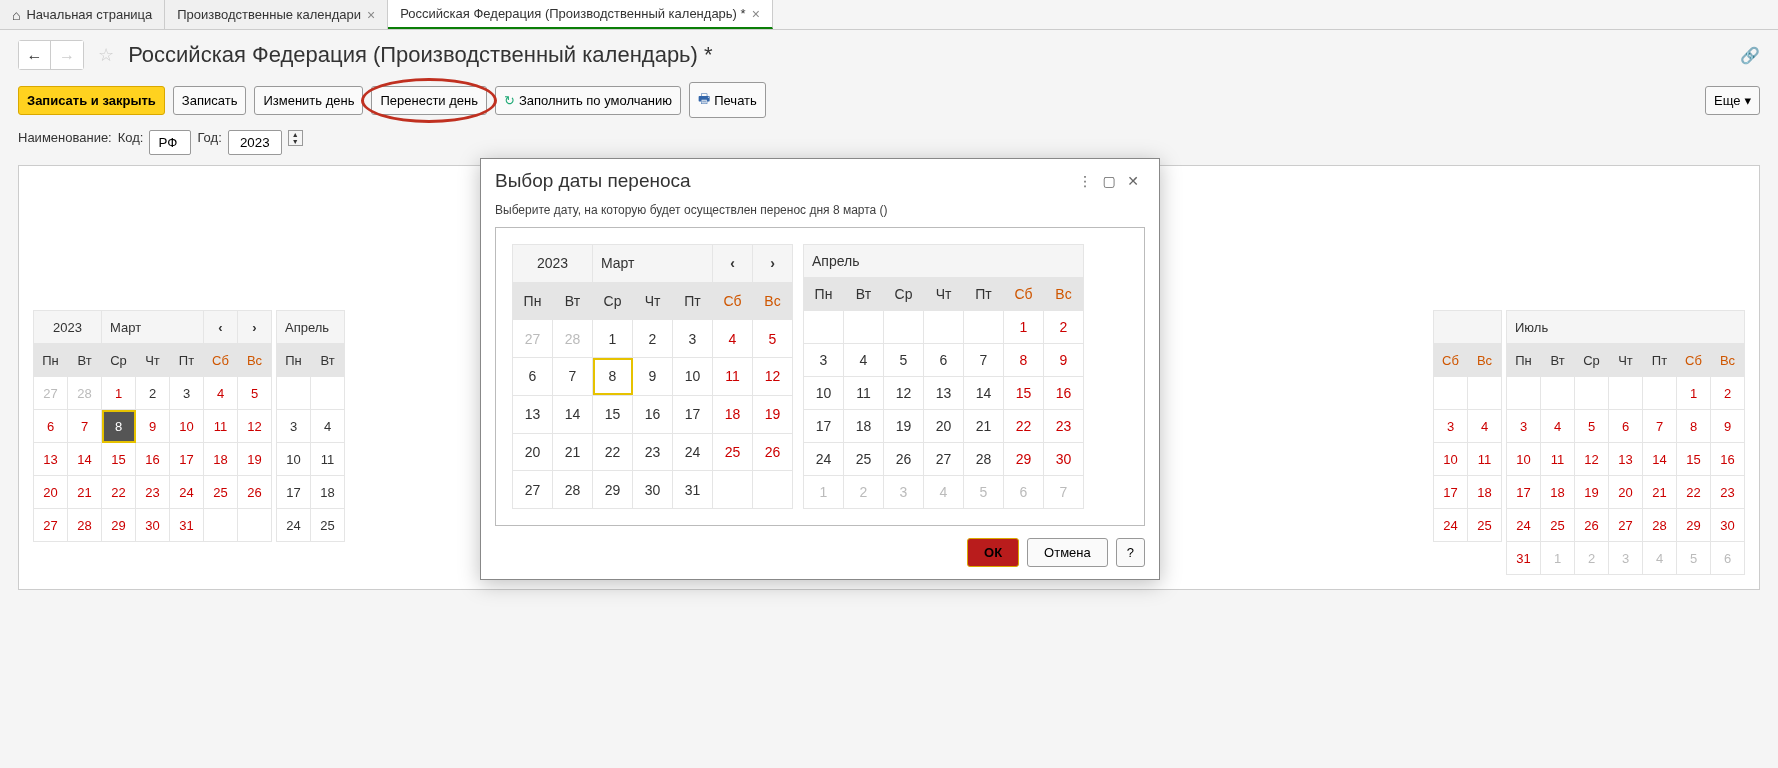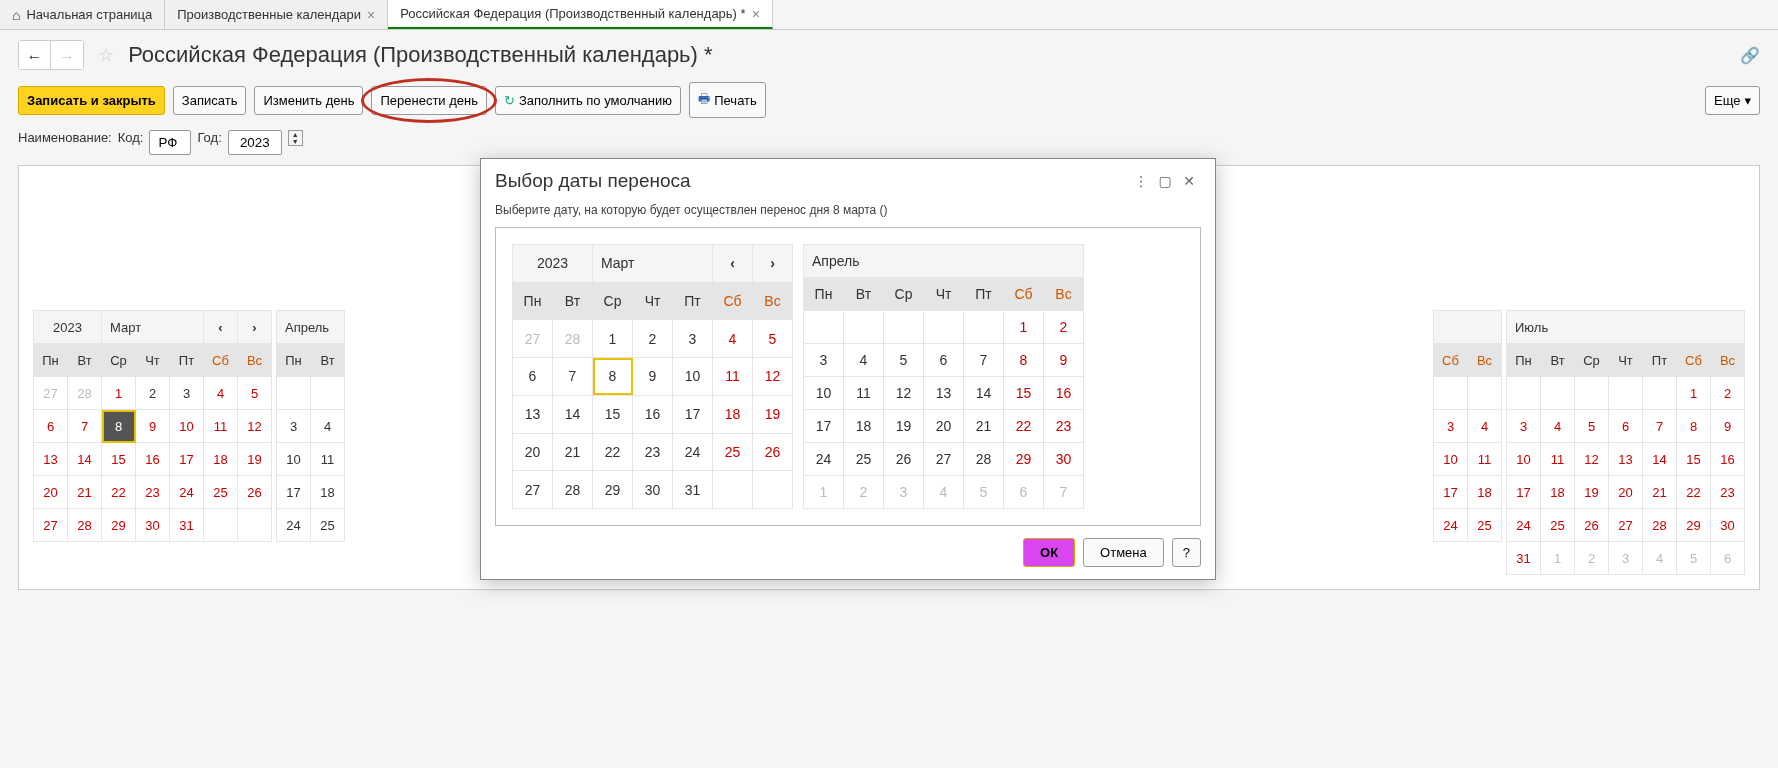--- a/index.html
+++ b/index.html
@@ -52,29 +52,29 @@
   .month .dow { font-weight: normal; background: #e5e5e5; }
   .month .dow.wk { color: #cf5600; }
   .month td.wk { color: #c00; }
   .month td.other { color: #bbb; }
   .month td.sel { background: #555; color: #fff; outline: 2px solid #e6c200; outline-offset: -2px; }
   .month td.hl { outline: 2px solid #e6c200; outline-offset: -2px; }
   .month.big td, .month.big th { width: 40px; height: 33px; font-size: 14px; }
   .month.bg td.wk, .month.bg td.red { color: #c00; }
   
   
-  .dialog-overlay { position: absolute; left: 480px; top: 158px; width: 736px; background: #fff; border: 1px solid #888; box-shadow: 0 4px 20px rgba(0,0,0,0.25); }
+  .dialog-overlay { position: absolute; left: 480px; top: 158px; width: 680px; background: #fff; border: 1px solid #888; box-shadow: 0 4px 20px rgba(0,0,0,0.25); }
   .dialog-title { display: flex; align-items: center; padding: 10px 14px 4px; }
   .dialog-title h2 { font-size: 19px; font-weight: normal; flex: 1; }
   .dialog-title .win-btn { width: 24px; height: 24px; display: flex; align-items: center; justify-content: center; cursor: pointer; font-size: 14px; color: #666; }
   .dialog-sub { padding: 6px 14px 10px; font-size: 12px; color: #404040; }
   .dialog-body { margin: 0 14px; border: 1px solid #bbb; padding: 16px; display: flex; gap: 10px; }
   .dialog-footer { display: flex; justify-content: flex-end; padding: 12px 14px; gap: 8px; }
   .dlg-btn { padding: 6px 16px; border: 1px solid #999; background: #fafafa; border-radius: 3px; cursor: pointer; font-size: 13px; }
-  .dlg-btn.ok { background: #d946ef; border-color: #d9a800; font-weight: bold; }
+  .dlg-btn.ok { background: #b91c1c; border-color: #d9a800; font-weight: bold; }
   .dlg-btn.help { padding: 6px 10px; }
 </style>
 </head>
 <body>
 
 <div class="tabs">
   <div class="tab">
     <span class="home-icon">⌂</span>
     <span>Начальная страница</span>
   </div>

